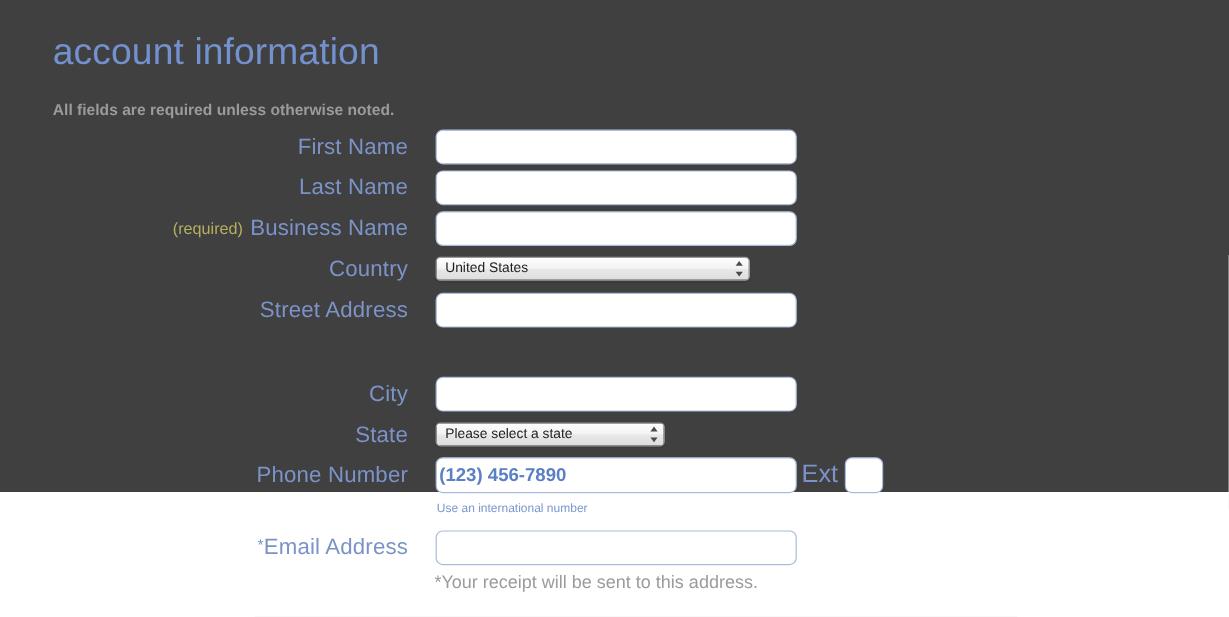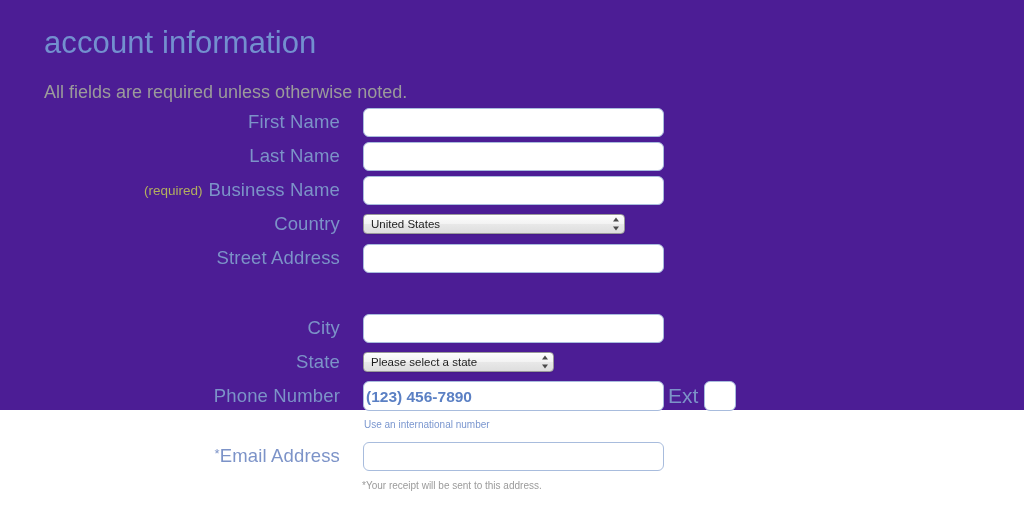--- a/index.html
+++ b/index.html
@@ -12,42 +12,42 @@
     height: 514px;
     overflow: hidden;
     font-family: "Liberation Sans", "DejaVu Sans", sans-serif;
     -webkit-font-smoothing: antialiased;
   }
 
   .page {
     position: relative;
     width: 1024px;
     height: 410px;
-    background: #4c1d95;
+    background: #404040;
   }
 
   
   .page-title {
     position: absolute;
     left: 44px;
     top: 24px;
     font-size: 31px;
     font-weight: 300;
     letter-spacing: 0.1px;
     color: #7390cf;
     line-height: 38px;
     white-space: nowrap;
   }
 
   .subtitle {
     position: absolute;
     left: 44px;
     top: 83px;
-    font-size: 18px;
-    font-weight: 400;
+    font-size: 13px;
+    font-weight: 700;
     color: #9b9b9b;
     line-height: 18px;
     white-space: nowrap;
   }
 
   
   .form {
     position: absolute;
     left: 16px;
     top: 105px;
@@ -198,21 +198,21 @@
     left: 348px;
     font-size: 10px;
     color: #7b97cf;
     line-height: 18px;
     white-space: nowrap;
     cursor: pointer;
   }
   .helper-note {
     position: absolute;
     left: 346px;
-    font-size: 10px;
+    font-size: 15px;
     color: #9b9b9b;
     line-height: 18px;
     white-space: nowrap;
   }
 </style>
 </head>
 <body>
 
 <div class="page">
 

